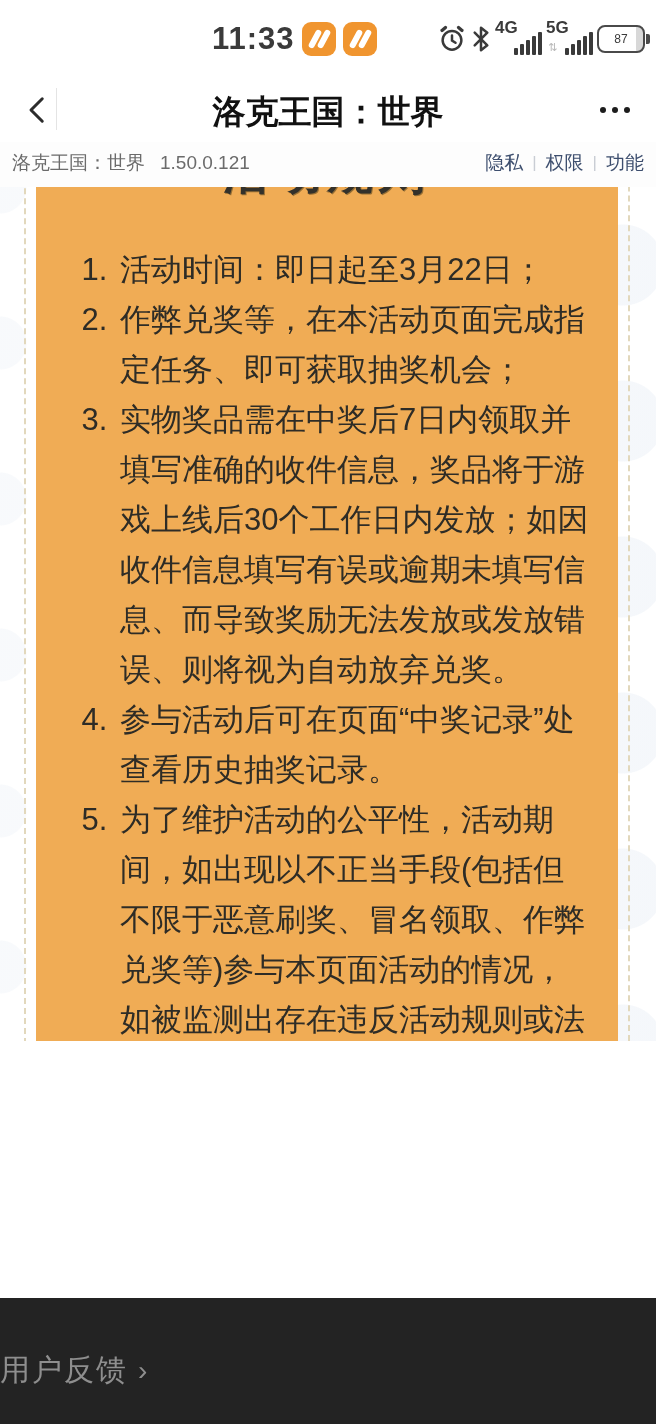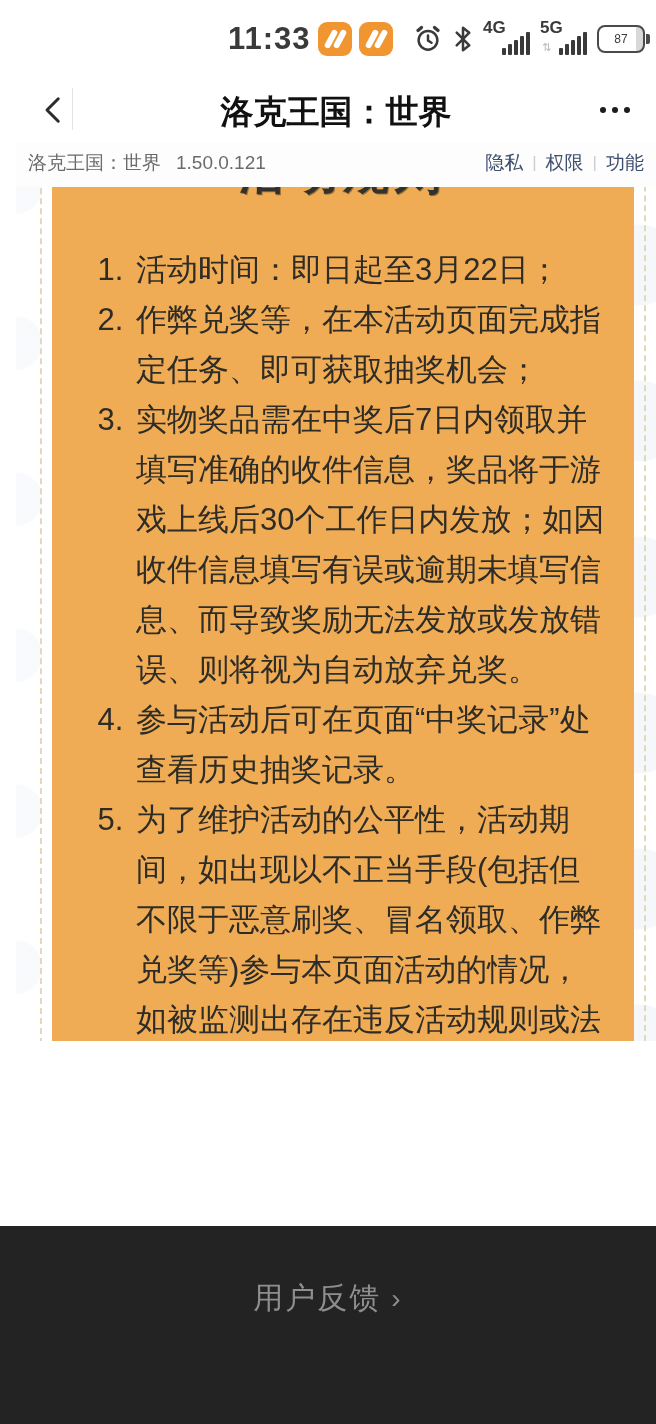--- a/index.html
+++ b/index.html
@@ -8,31 +8,31 @@
     --link-color:#3D4E6E;
     --app-icon-orange:#F0952F;
     --ink:#2E2C26;
   }
   *{box-sizing:border-box;margin:0;padding:0;}
   html,body{width:656px;height:1424px;}
   body{
     font-family:"Liberation Sans","DejaVu Sans",sans-serif;
     background:#ffffff;position:relative;overflow:hidden;
   }
-  .screen{width:656px;height:1424px;position:relative;background:#fff;padding-left:16px;}
+  .screen{width:656px;height:1424px;position:relative;background:#fff;}
 
   
   .status-bar{position:relative;height:78px;background:#fff;}
   .sb-left{position:absolute;left:212px;top:0;height:78px;display:flex;align-items:center;gap:7px;}
   .sb-time{font-size:31px;font-weight:700;color:#3a3a3a;letter-spacing:1px;}
   .app-badge{width:34px;height:34px;border-radius:9px;background:var(--app-icon-orange);position:relative;overflow:hidden;}
   .app-badge i{position:absolute;top:7px;width:6px;height:20px;background:#fff;border-radius:3px;transform:rotate(28deg);}
   .app-badge i:nth-child(1){left:10px;}
   .app-badge i:nth-child(2){left:19px;}
-  .sb-right{position:absolute;right:11px;top:0;height:78px;display:flex;align-items:center;gap:10px;}
+  .sb-right{position:absolute;right:11px;top:0;height:78px;display:flex;align-items:center;gap:4px;}
   .net{position:relative;width:47px;height:42px;}
   .net .net-label{position:absolute;left:0;top:0;font-size:17px;font-weight:700;color:#3a3a3a;}
   .net .bars{position:absolute;right:0;bottom:5px;display:flex;align-items:flex-end;gap:2px;}
   .net .bars b{display:block;width:4px;background:#3a3a3a;border-radius:1px;}
   .net .hd-arrows{position:absolute;left:2px;bottom:6px;font-size:11px;color:#b9b9b9;}
   .battery{position:relative;width:48px;height:28px;border:2.5px solid #4a4a4a;border-radius:8px;
     display:flex;align-items:center;justify-content:center;
     background:linear-gradient(to right,#ffffff 0 84%,#d8d8d8 84% 100%);}
   .battery span{font-size:12px;font-weight:400;color:#3a3a3a;}
   .battery::after{content:"";position:absolute;right:-7px;top:7px;width:4px;height:10px;background:#4a4a4a;border-radius:0 2px 2px 0;}
@@ -64,22 +64,22 @@
   .rules-card{position:absolute;left:36px;top:-60px;width:582px;height:1059px;
     background:var(--card-bg);border-radius:36px;padding:0 24px;overflow:hidden;}
   .rules-title{margin-top:19px;text-align:center;font-size:46px;line-height:52px;font-weight:800;
     color:#33312b;letter-spacing:6px;text-shadow:1px 1px 0 rgba(60,50,20,0.5);}
   .rules-list{margin-top:47px;padding-left:56px;list-style:decimal;
     font-size:31px;line-height:50px;color:var(--ink);}
   .rules-list li{padding-left:4px;}
   .rules-list li::marker{color:var(--ink);}
 
   
-  .footer-bar{position:absolute;left:0;bottom:0;width:656px;height:198px;background:var(--footer-bg);
-    text-align:center;padding-top:52px;}
+  .footer-bar{position:absolute;left:0;bottom:0;width:656px;height:126px;background:var(--footer-bg);
+    padding-top:52px;}
   .footer-link{display:inline-flex;align-items:center;gap:10px;color:#8e8e8e;font-size:30px;letter-spacing:2px;}
   .footer-chevron{font-size:28px;color:#8e8e8e;}
 
   svg{display:block;}
 </style>
 </head>
 <body>
 
 <div class="screen">
 

